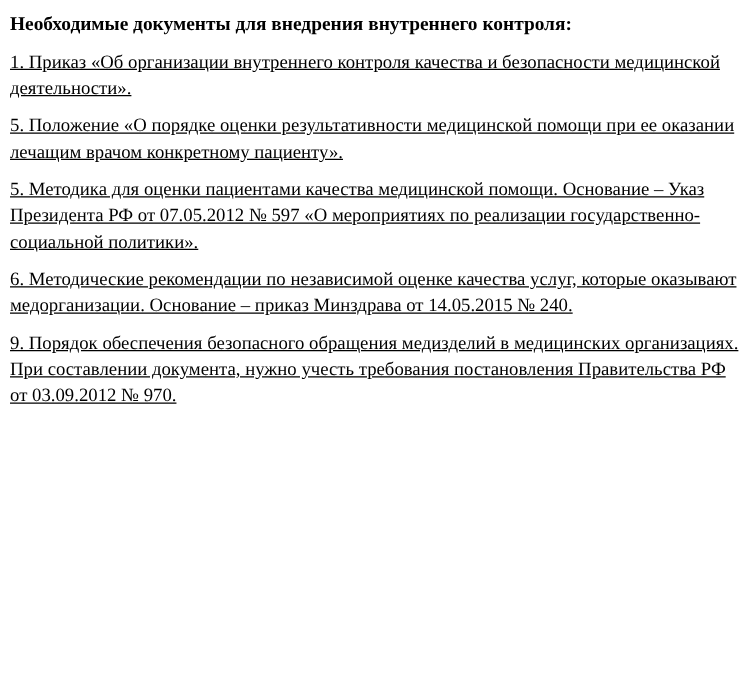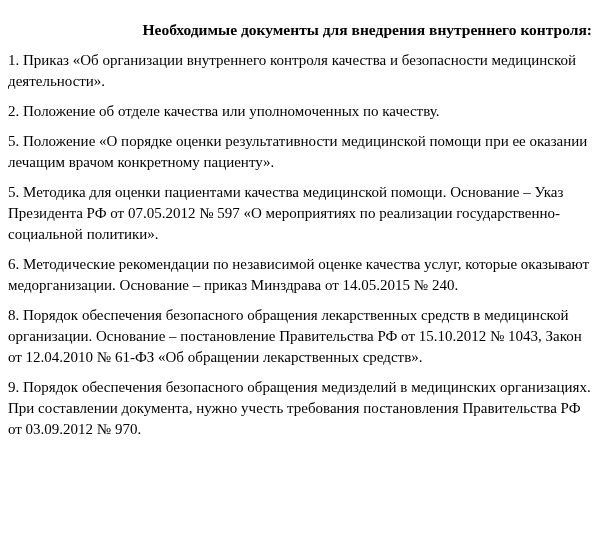--- a/index.html
+++ b/index.html
@@ -14,36 +14,34 @@
     font-family: "Liberation Serif", "DejaVu Serif", serif;
     color: #000000;
   }
   .doc {
     padding: 5px 8px 0 8px;
   }
   .doc-title {
     font-size: 15.5px;
     font-weight: bold;
     line-height: 21px;
-    margin: 14px 0 10px 0;
-    text-align: right;
+    margin: 4px 0 10px 0;
   }
   .doc-item {
     font-size: 15px;
     line-height: 21px;
     margin: 0 0 9px 0;
+    text-decoration: underline;
   }
 </style>
 </head>
 <body>
 
 <div class="doc">
   <h1 class="doc-title">Необходимые документы для внедрения внутреннего контроля:</h1>
   <div>
       <p class="doc-item">1. Приказ «Об организации внутреннего контроля качества и безопасности медицинской деятельности».</p>
-      <p class="doc-item">2. Положение об отделе качества или уполномоченных по качеству.</p>
       <p class="doc-item">5. Положение «О порядке оценки результативности медицинской помощи при ее оказании лечащим врачом конкретному пациенту».</p>
       <p class="doc-item">5. Методика для оценки пациентами качества медицинской помощи. Основание – Указ Президента РФ от 07.05.2012 № 597 «О мероприятиях по реализации государственно-социальной политики».</p>
       <p class="doc-item">6. Методические рекомендации по независимой оценке качества услуг, которые оказывают медорганизации. Основание – приказ Минздрава от 14.05.2015 № 240.</p>
-      <p class="doc-item">8. Порядок обеспечения безопасного обращения лекарственных средств в медицинской организации. Основание – постановление Правительства РФ от 15.10.2012 № 1043, Закон от 12.04.2010 № 61-ФЗ «Об обращении лекарственных средств».</p>
       <p class="doc-item">9. Порядок обеспечения безопасного обращения медизделий в медицинских организациях. При составлении документа, нужно учесть требования постановления Правительства РФ от 03.09.2012 № 970.</p>
     </div>
 </div>
 
 </body></html>

